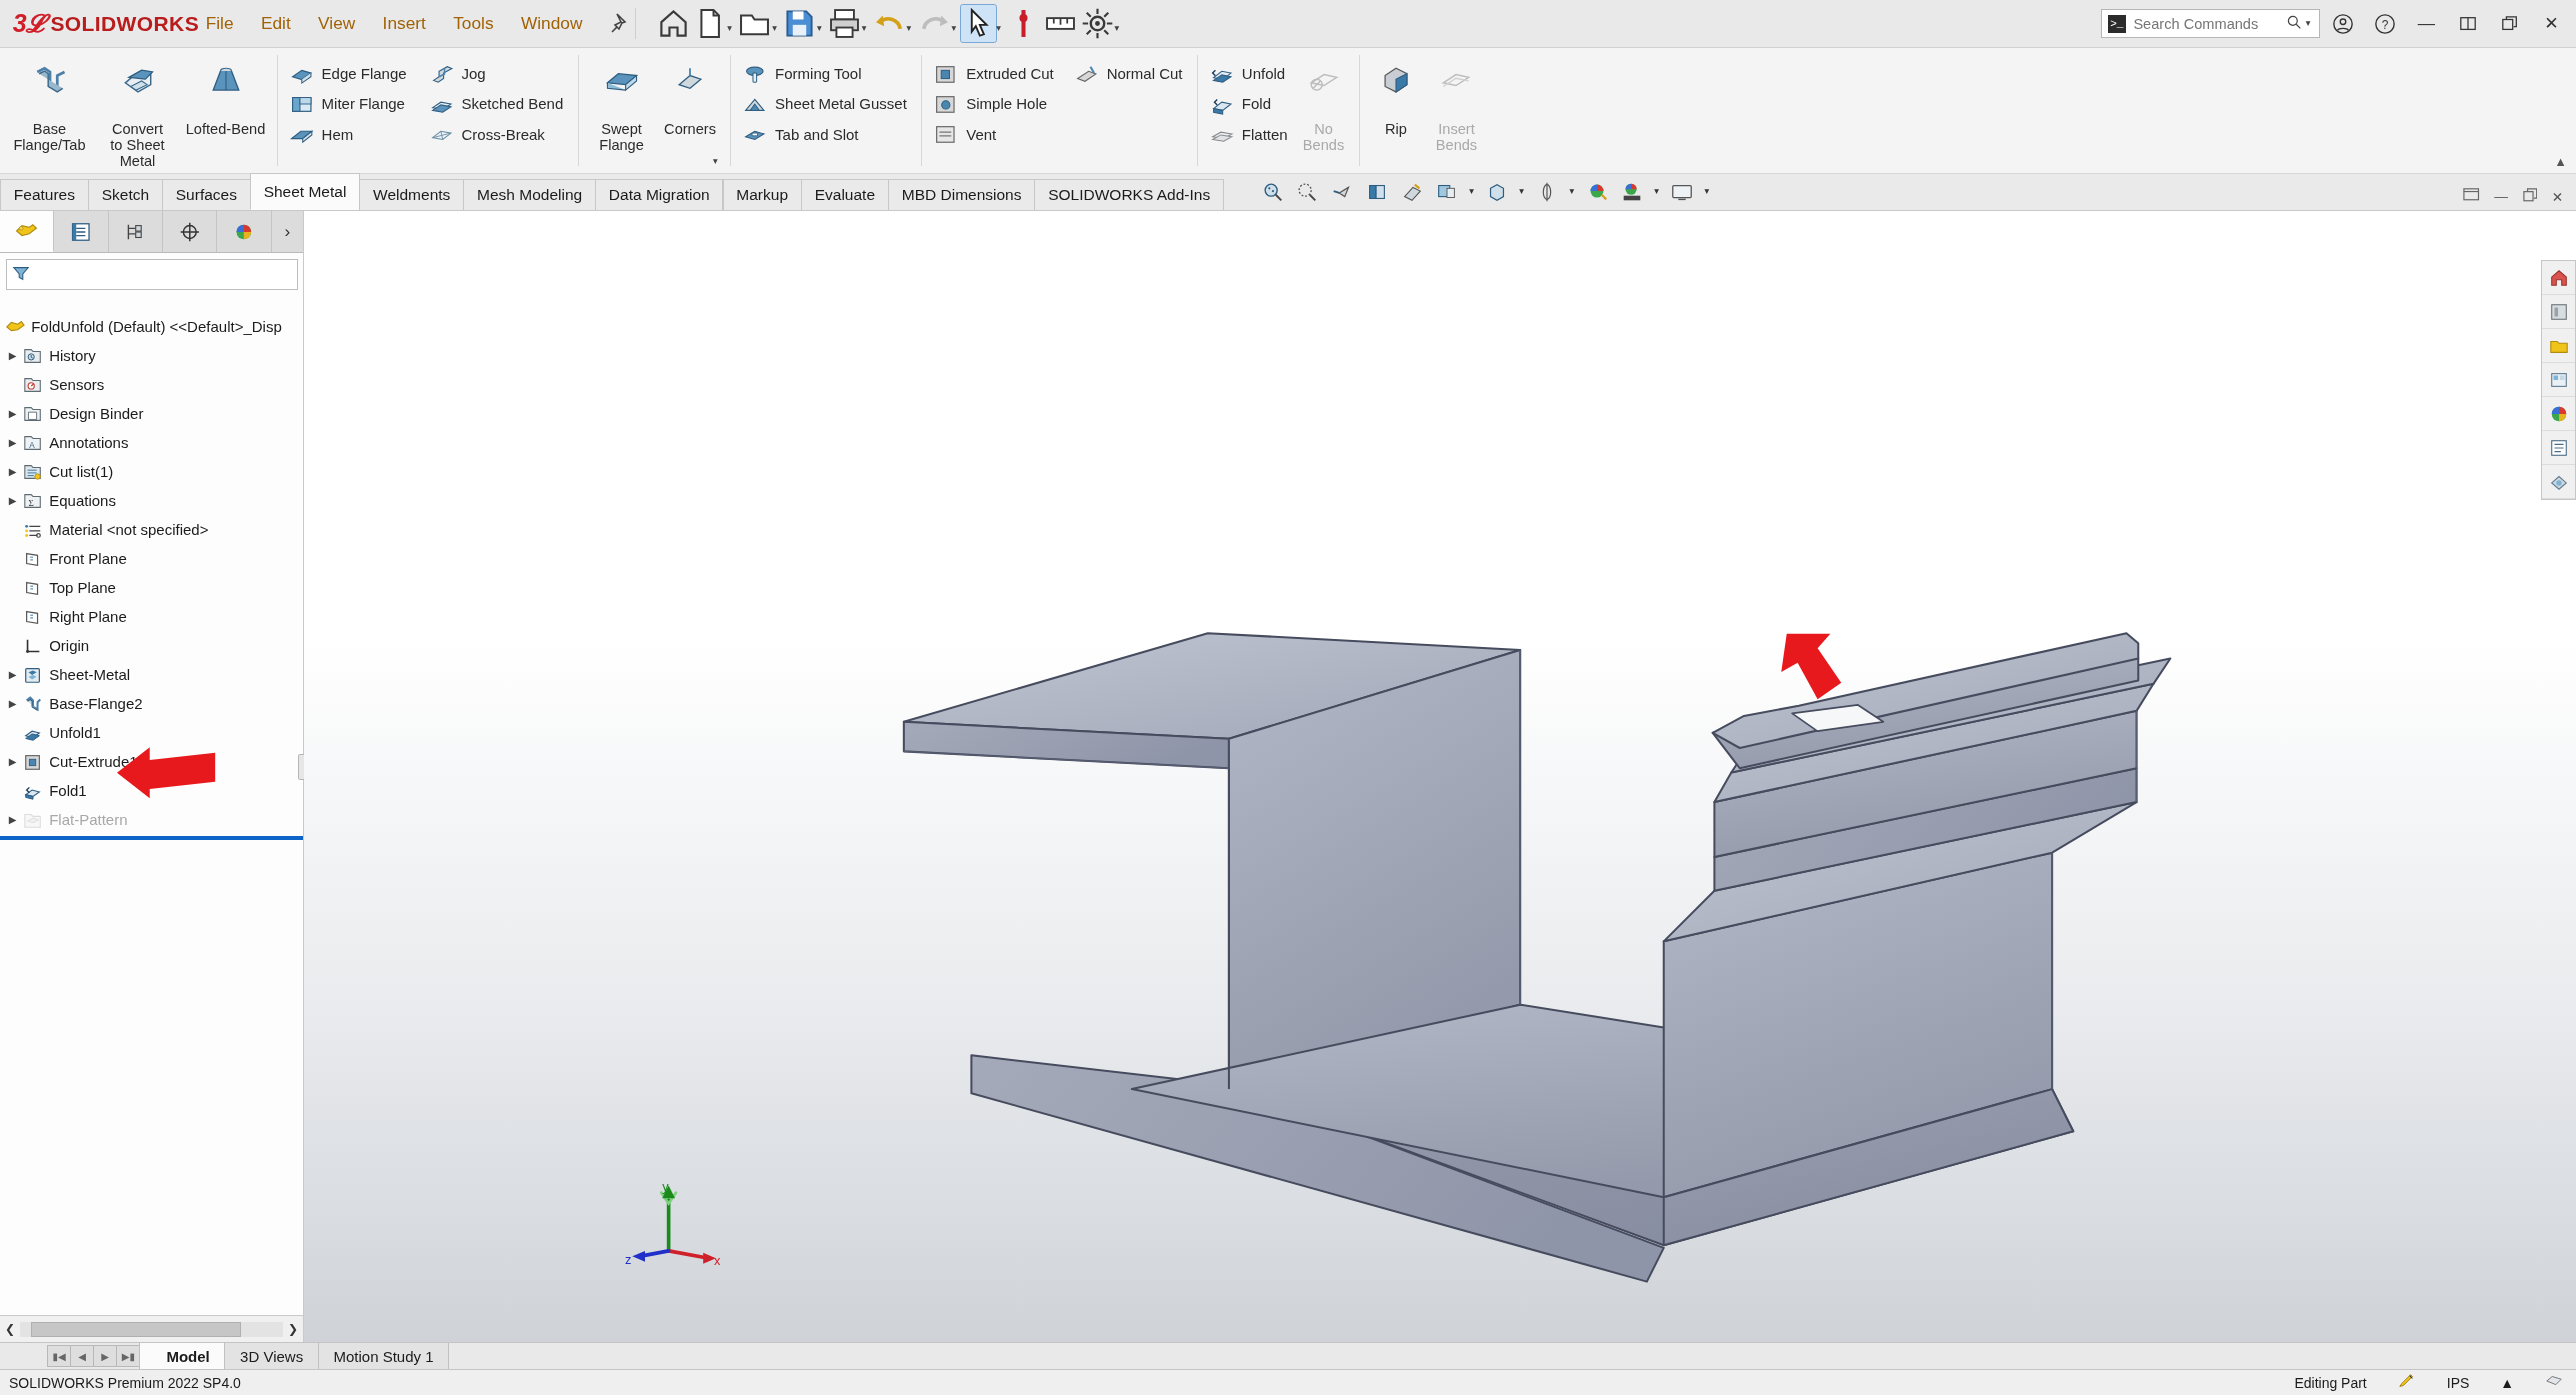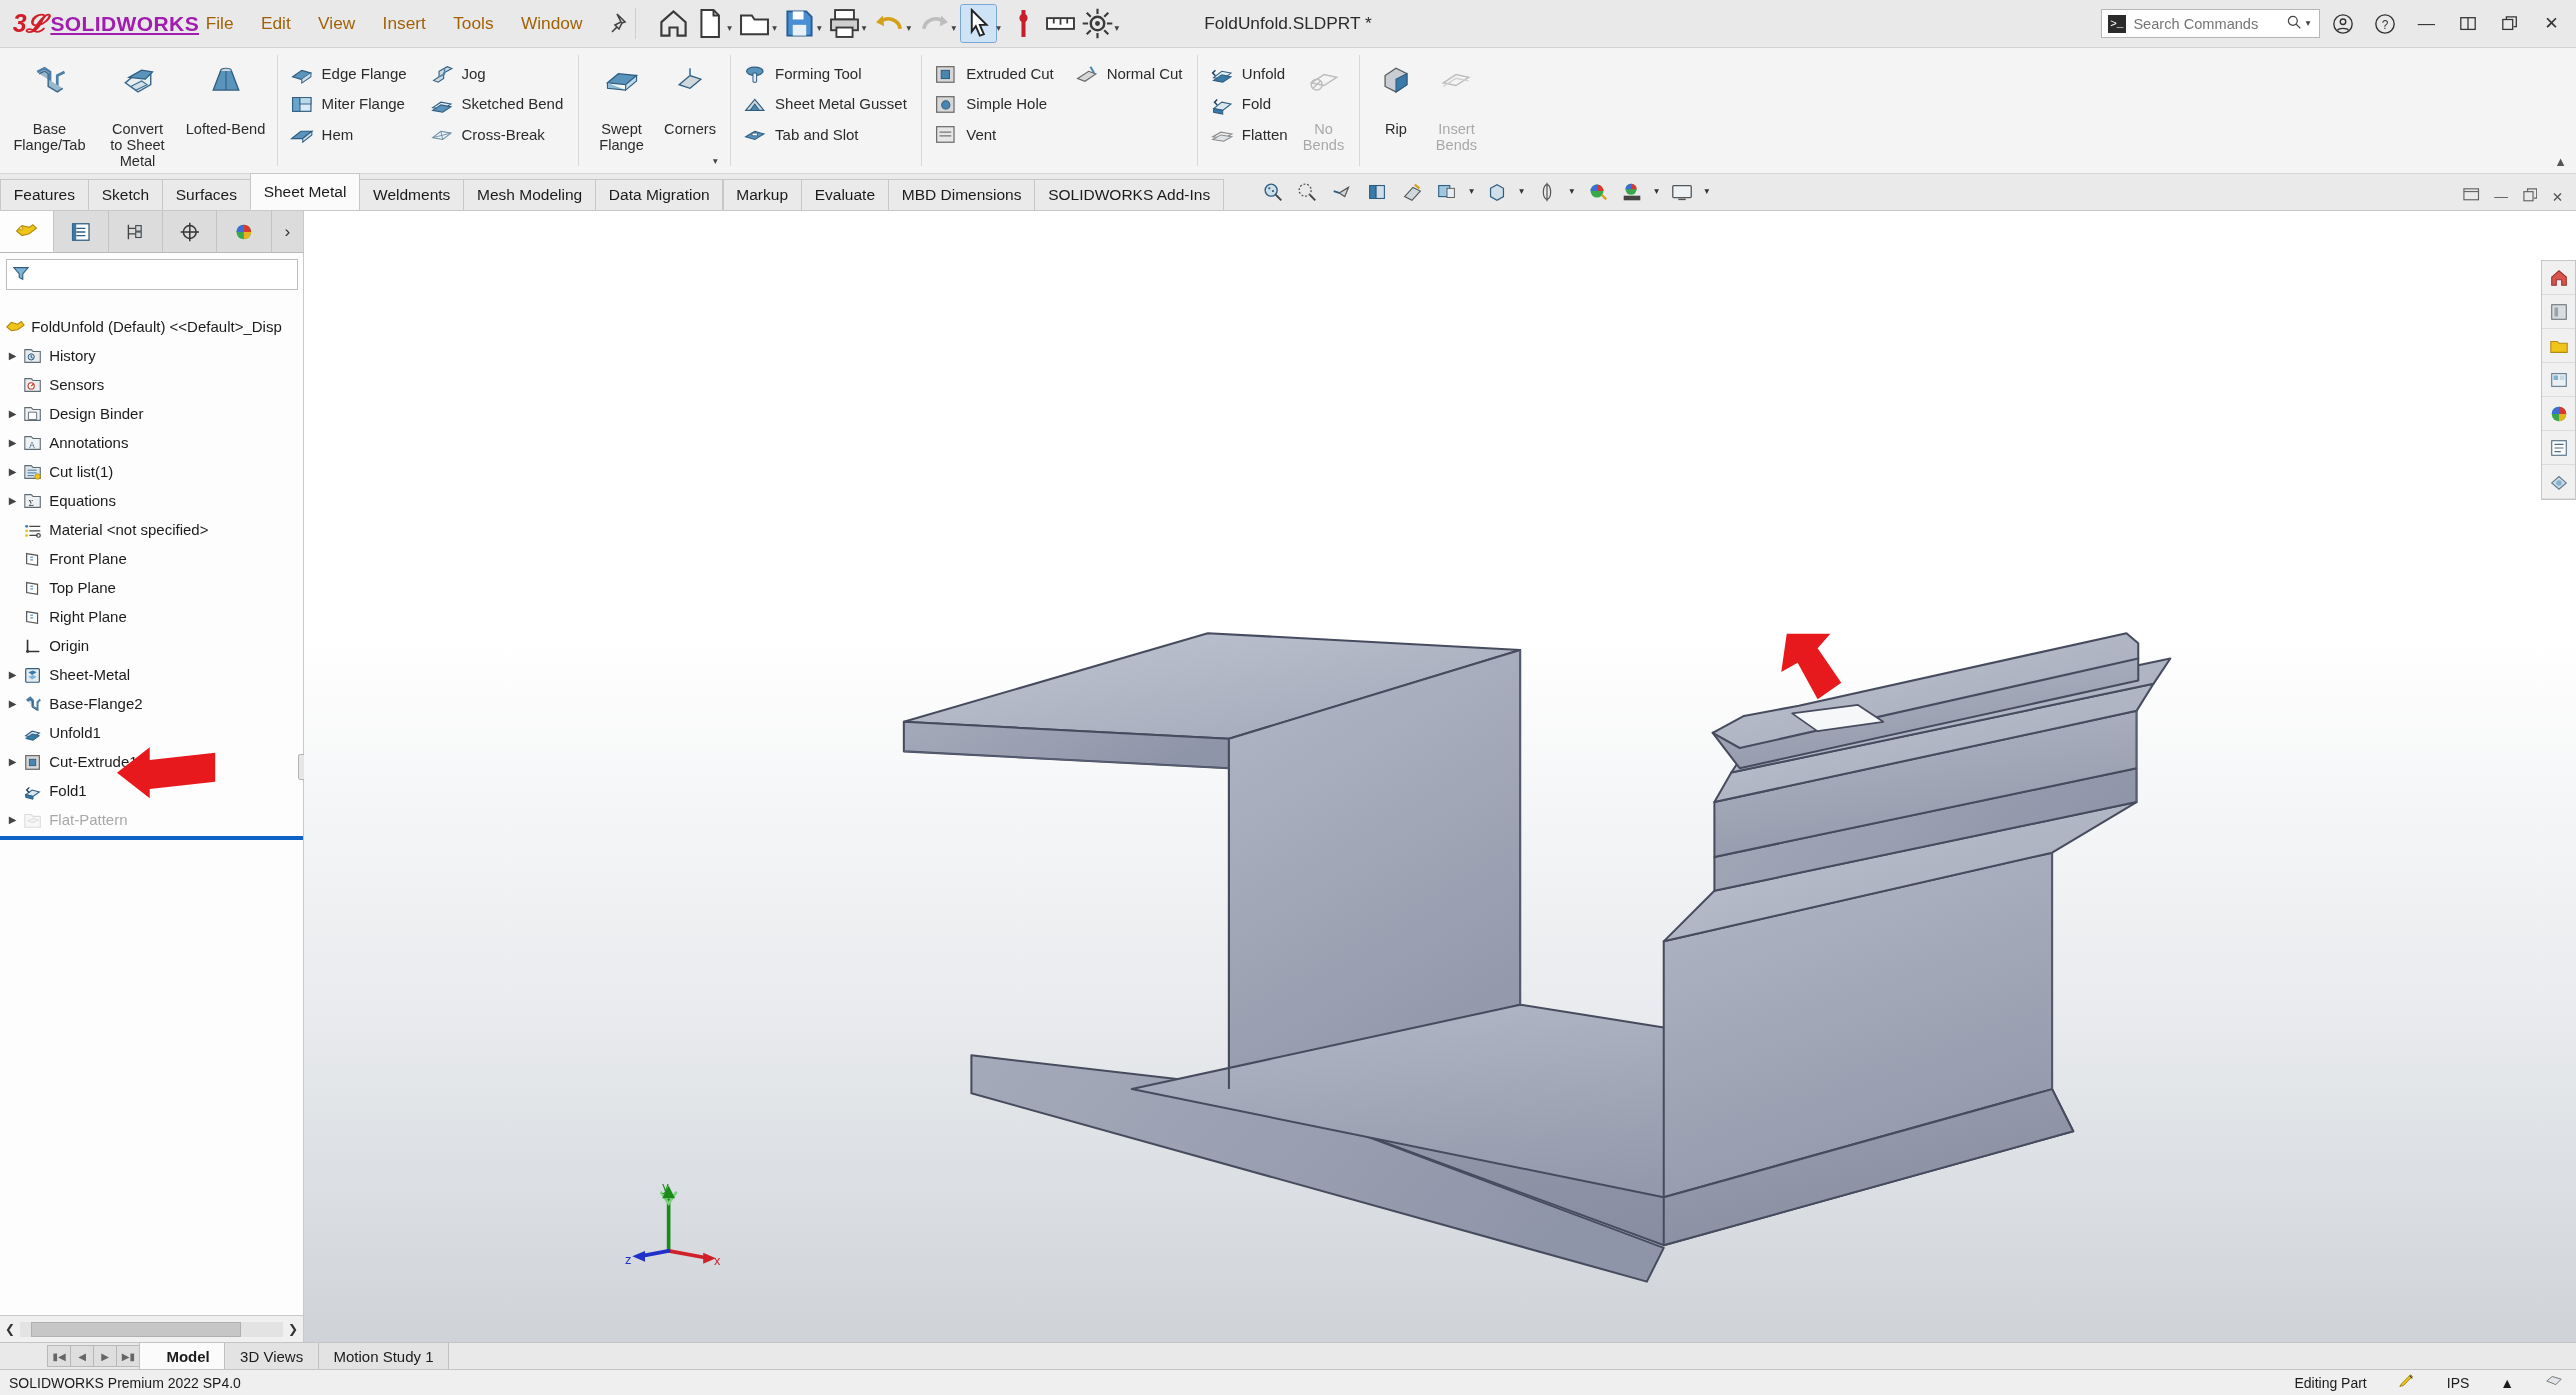--- a/index.html
+++ b/index.html
@@ -13,21 +13,21 @@
   }
   .app { position: relative; width: 2576px; height: 1395px; display:flex; flex-direction:column; }
 
   
   .titlebar {
     height: 48px; background: #e9e9e9; display:flex; align-items:center;
     border-bottom: 0.9px solid #d2d2d2; position:relative; flex: 0 0 48px; justify-content: flex-end;
   }
   .brand { display:flex; align-items:center; gap:7.3px; padding-left:12.8px; width:183px; }
   .brand-logo { font-size:25px; font-weight:bold; color:#d11f2a; letter-spacing:-0.9px; font-style:italic; }
-  .brand-name { font-size:21px; font-weight:bold; color:#a21caf; letter-spacing:0.4px;text-decoration:underline; }
+  .brand-name { font-size:21px; font-weight:bold; color:#b91c1c; letter-spacing:0.4px; }
   .menu { display:flex; align-items:center; gap:0px; margin-left:9px; }
   .menu-item { font-size:17.3px; color:#a16207; padding:5.5px 13.7px; cursor:default; white-space:nowrap; }
   .pin-icon { margin-left:7.3px; width:24px; height:24px; display:flex; align-items:center; justify-content:center; color:#555; font-size:16.4px; }
   .tb-sep { width:0.9px; height:31px; background:#cfcfcf; margin:0 7.3px; }
   .tb-tools { display:flex; align-items:center; gap:1.8px; margin-left:12.8px; }
   .tbtn { width:35px; height:37px; display:flex; align-items:center; justify-content:center; border-radius:1.8px; }
   .tbtn.sel { background:#cfe3f7; outline:0.9px solid #7aa8d6; }
   .caret { font-size:8.2px; color:#444; margin-left:-3.7px; margin-right:1.8px; align-self:flex-end; padding-bottom:9px;}
   .doc-title { position:absolute; left:0; right:0; text-align:center; font-size:17.3px; color:#2b2b2b; pointer-events:none; }
   .tb-right { margin-left:auto; display:flex; align-items:center; gap:3.7px; padding-right:5.5px; }
@@ -222,21 +222,20 @@
       <div class="tbtn">
         <svg viewBox="0 0 26 26">
             <circle cx="13" cy="13" r="5" fill="none" stroke="#3a3a3a" stroke-width="1.8"></circle>
             <circle cx="13" cy="13" r="1.8" fill="#3a3a3a"></circle>
             <path d="M13 2v4M13 20v4M2 13h4M20 13h4M5 5l3 3M18 18l3 3M21 5l-3 3M8 18l-3 3" stroke="#3a3a3a" stroke-width="1.6"></path>
           </svg>
       </div>
         <span class="caret">▼</span>
     </div>
 
-    <div class="doc-title">FoldUnfold.SLDPRT *</div>
 
     <div class="tb-right">
       <div class="searchbox">
         <span class="search-cmd-icon">&gt;_</span>
         <input placeholder="Search Commands" style="">
         <span style="margin-left:auto;">
           <svg width="16.4" height="16.4" viewBox="0 0 24 24">
               <circle cx="10" cy="10" r="6.5" fill="none" stroke="#444" stroke-width="1.8"></circle>
               <path d="M15 15l6 6" stroke="#444" stroke-width="1.8"></path>
             </svg>

